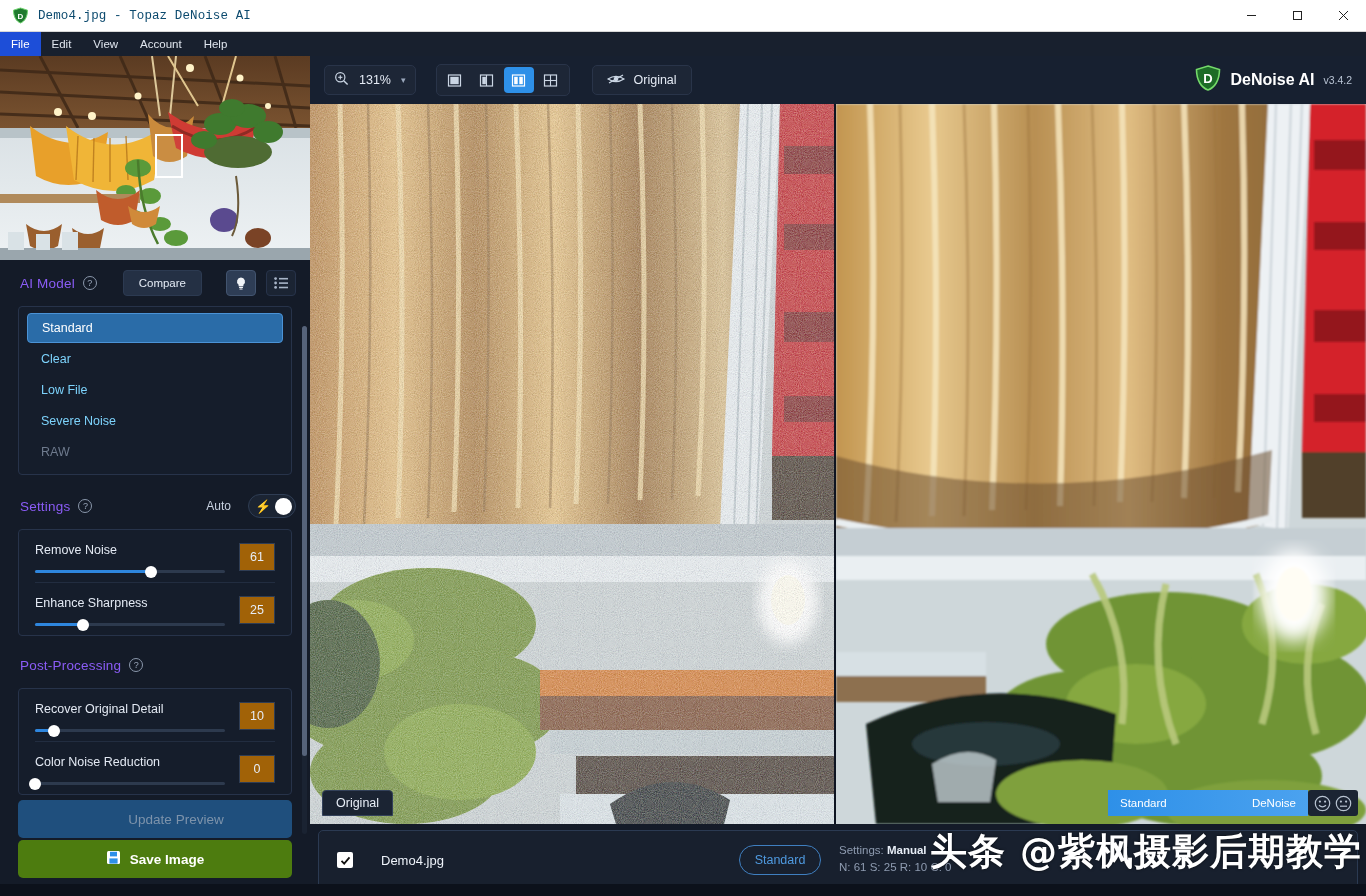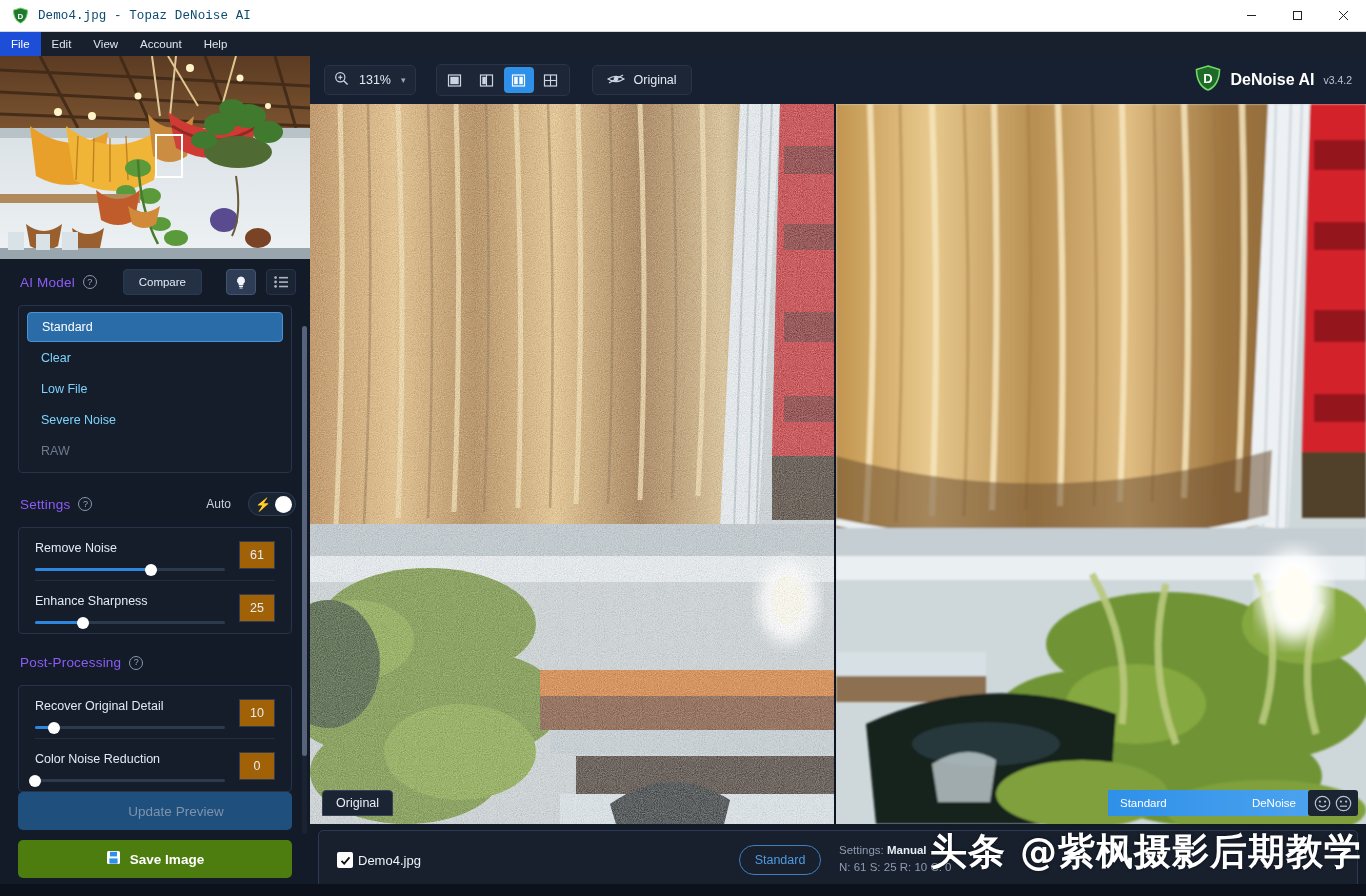--- a/index.html
+++ b/index.html
@@ -135,21 +135,21 @@
     position: absolute; left: 0; top: 0; width: 5px; height: 430px;
     background: #56637a; border-radius: 3px;
   }
 
   
   .actions { margin-top: auto; padding: 0 18px 18px 18px; }
   .btn-wide {
     width: 100%; height: 38px; border-radius: 5px; font-size: 13.5px;
     display: flex; align-items: center; justify-content: center; gap: 9px;
   }
-  .btn-update { background: #1f4f7d; color: #7d93ab; margin-bottom: 10px; padding-left: 42px; }
+  .btn-update { background: #1f4f7d; color: #7d93ab; margin-bottom: 2px; padding-left: 42px; }
   .btn-save { background: #4d7c0f; color: #ffffff; font-weight: bold; }
 
   
   .main {
     position: absolute; left: 310px; top: 56px; width: 1056px; height: 840px;
     background: #172030;
   }
   .toolbar {
     position: absolute; left: 0; top: 0; width: 1056px; height: 48px;
     display: flex; align-items: center; padding: 0 14px;
@@ -215,21 +215,21 @@
     width: 100%; height: 60px; border: 1px solid #2b3purple; border-radius: 5px;
     background: #18202e; border: 1px solid #2b3consider;
     display: flex; align-items: center; padding: 0 18px; position: relative;
   }
   .film-card { border: 1px solid #2b3a52; }
   .chk {
     width: 16px; height: 16px; background: #ffffff; border-radius: 2px;
     display: flex; align-items: center; justify-content: center;
     color: #111; font-size: 12px; line-height: 1;
   }
-  .film-name { margin-left: 5px; font-size: 13px; color: #eef3fa; }
+  .film-name { margin-left: 28px; font-size: 13px; color: #eef3fa; }
   .pill {
     position: absolute; left: 420px; top: 14px; width: 82px; height: 30px;
     border: 1px solid #3f7fc0; border-radius: 15px; color: #4f9ae0;
     display: flex; align-items: center; justify-content: center; font-size: 12.5px;
   }
   .film-meta {
     position: absolute; left: 520px; top: 11px; font-size: 11.5px; line-height: 17px;
     color: #8e9bb0;
   }
   .film-meta b { color: #e7edf6; font-weight: bold; }

